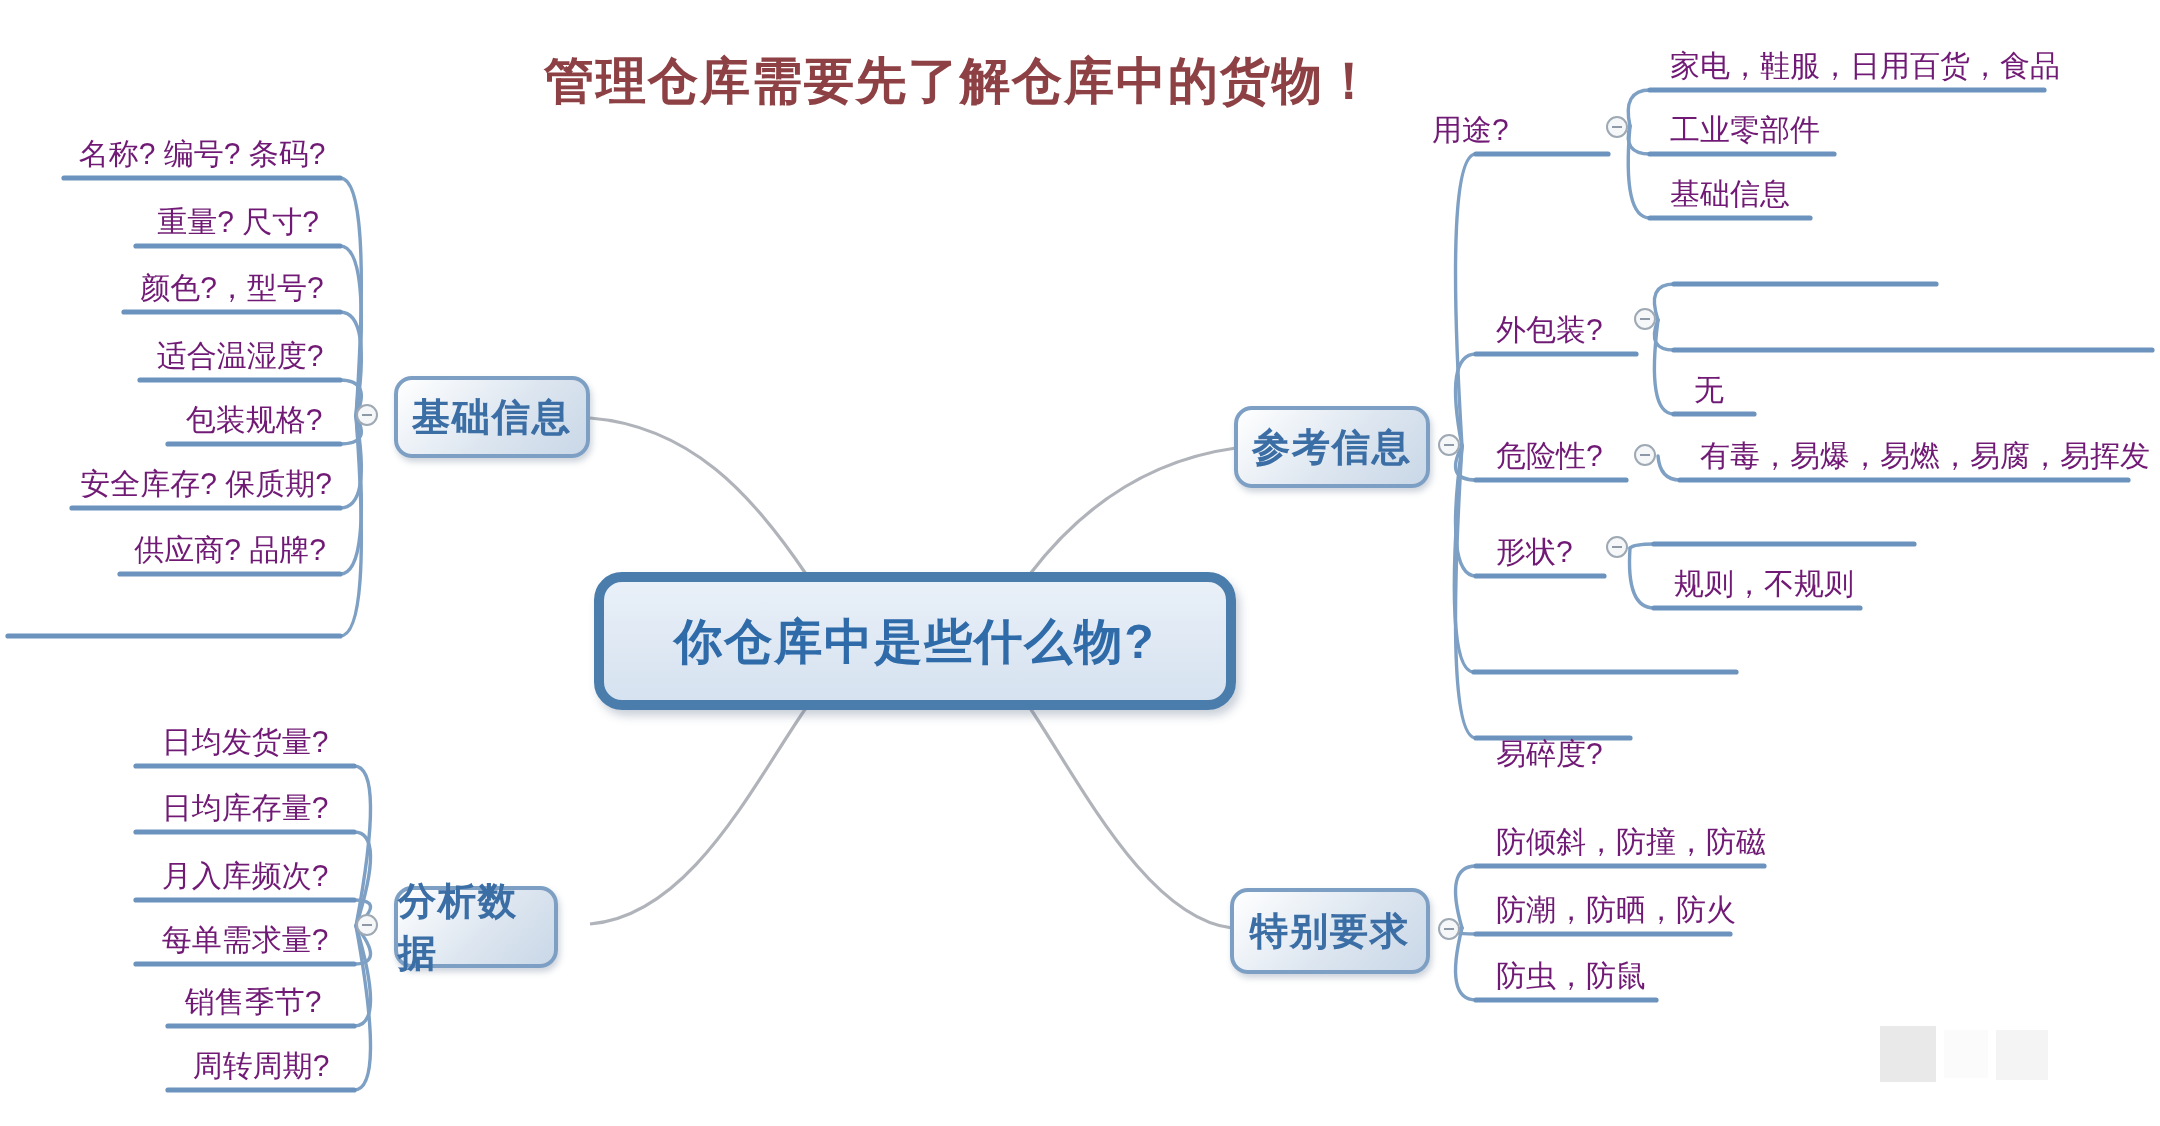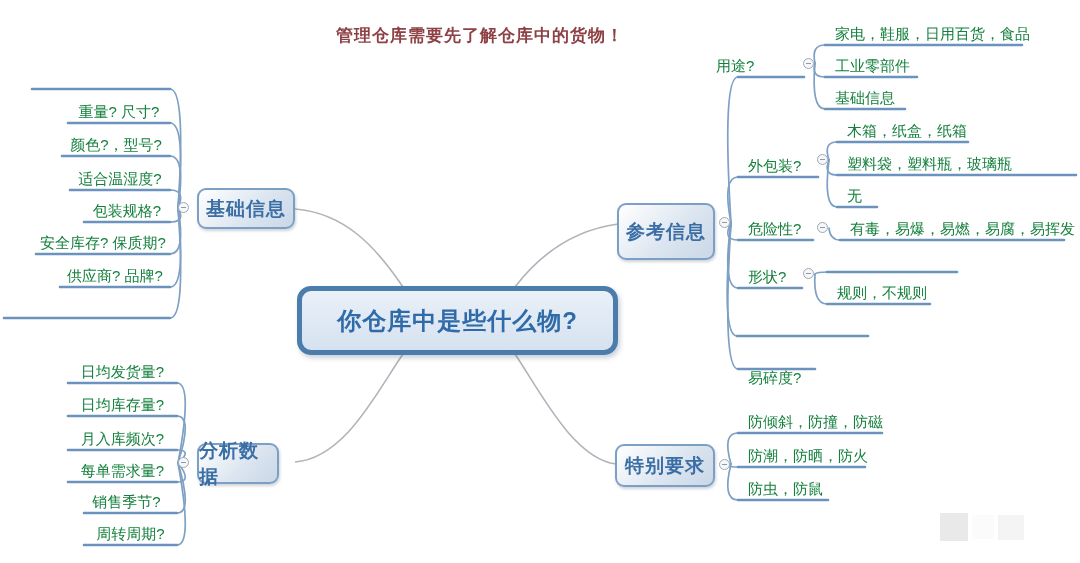--- a/index.html
+++ b/index.html
@@ -3,40 +3,40 @@
 <meta charset="utf-8">
 <style>
   html,body{margin:0;padding:0;background:#ffffff;}
   #canvas{
     position:relative;width:1080px;height:563px;background:#ffffff;overflow:hidden;
     font-family:"Liberation Sans","DejaVu Sans",sans-serif;
   }
   #wires{position:absolute;left:0;top:0;width:1080px;height:563px;}
   .title{
     position:absolute;left:250px;top:24px;width:460px;text-align:center;
-    font-size:17px;font-weight:bold;color:#8e4145;letter-spacing:1px;
+    font-size:25px;font-weight:bold;color:#8e4145;letter-spacing:1px;
   }
   .central{
     position:absolute;left:297px;top:286px;width:321px;height:69px;box-sizing:border-box;
     background:linear-gradient(180deg,#e9f0f8 0%,#d6e2f0 100%);
     border:5px solid #4a7cac;border-radius:14px;
     box-shadow:2px 3px 5px rgba(80,100,130,.30);
     display:flex;align-items:center;justify-content:center;
     font-size:24px;font-weight:bold;color:#2f6ba8;letter-spacing:1px;cursor:default;
   }
   .branch{
     position:absolute;box-sizing:border-box;
     background:linear-gradient(135deg,#ffffff 0%,#dde6f0 55%,#c9d7e7 100%);
     border:2px solid #7e9fc4;border-radius:9px;
     box-shadow:1px 2px 3px rgba(80,100,130,.28);
     display:flex;align-items:center;justify-content:center;
     font-size:19px;font-weight:600;color:#3b6ea5;letter-spacing:1px;cursor:default;
   }
   .leaf{
-    position:absolute;height:21px;line-height:21px;font-size:15px;color:#15803d;
+    position:absolute;height:21px;line-height:21px;font-size:15px;color:#701a75;
     white-space:nowrap;cursor:default;
   }
   .leaf.c{text-align:center;}
   .leaf.l{text-align:left;padding-left:10px;box-sizing:border-box;}
   .collapse{
     position:absolute;width:11px;height:11px;border-radius:50%;
     border:1px solid #9fa9b4;background:#f5f7f9;box-sizing:border-box;cursor:pointer;
   }
   .collapse::after{
     content:"";position:absolute;left:2px;top:4px;width:5px;height:1px;background:#8d99a6;
@@ -127,32 +127,33 @@
         <path d="M 738,500 L 828,500"></path>
     </g>
   </svg>
 
   <div class="title">管理仓库需要先了解仓库中的货物！</div>
 
   <div class="central">你仓库中是些什么物?</div>
 
   <div class="branch" style="left:197px;top:188px;width:98px;height:41px">基础信息</div>
   <div class="branch" style="left:197px;top:443px;width:82px;height:41px">分析数据</div>
-  <div class="branch" style="left:617px;top:203px;width:98px;height:57px">参考信息</div>
+  <div class="branch" style="left:617px;top:203px;width:98px;height:41px">参考信息</div>
   <div class="branch" style="left:615px;top:444px;width:100px;height:43px">特别要求</div>
 
   <div class="collapse" style="left:178px;top:202px"></div>
   <div class="collapse" style="left:178px;top:457px"></div>
   <div class="collapse" style="left:719px;top:217px"></div>
   <div class="collapse" style="left:719px;top:459px"></div>
   <div class="collapse" style="left:803px;top:58px"></div>
   <div class="collapse" style="left:817px;top:154px"></div>
   <div class="collapse" style="left:817px;top:222px"></div>
   <div class="collapse" style="left:803px;top:268px"></div>
 
+  <div class="leaf c" style="left:32px;top:67px;width:138px">名称? 编号? 条码?</div>
   <div class="leaf c" style="left:68px;top:101px;width:102px">重量? 尺寸?</div>
   <div class="leaf c" style="left:62px;top:134px;width:108px">颜色?，型号?</div>
   <div class="leaf c" style="left:70px;top:168px;width:100px">适合温湿度?</div>
   <div class="leaf c" style="left:84px;top:200px;width:86px">包装规格?</div>
   <div class="leaf c" style="left:36px;top:232px;width:134px">安全库存? 保质期?</div>
   <div class="leaf c" style="left:60px;top:265px;width:110px">供应商? 品牌?</div>
 
   <div class="leaf c" style="left:68px;top:361px;width:109px">日均发货量?</div>
   <div class="leaf c" style="left:68px;top:394px;width:109px">日均库存量?</div>
   <div class="leaf c" style="left:68px;top:428px;width:109px">月入库频次?</div>
@@ -162,22 +163,20 @@
 
   <div class="leaf l" style="left:706px;top:55px;width:70px">用途?</div>
   <div class="leaf l" style="left:738px;top:155px;width:84px">外包装?</div>
   <div class="leaf l" style="left:738px;top:218px;width:80px">危险性?</div>
   <div class="leaf l" style="left:738px;top:266px;width:68px">形状?</div>
   <div class="leaf l" style="left:738px;top:367px;width:80px">易碎度?</div>
 
   <div class="leaf l" style="left:825px;top:23px;width:200px">家电，鞋服，日用百货，食品</div>
   <div class="leaf l" style="left:825px;top:55px;width:95px">工业零部件</div>
   <div class="leaf l" style="left:825px;top:87px;width:85px">基础信息</div>
-  <div class="leaf l" style="left:837px;top:120px;width:135px">木箱，纸盒，纸箱</div>
-  <div class="leaf l" style="left:837px;top:153px;width:242px">塑料袋，塑料瓶，玻璃瓶</div>
   <div class="leaf l" style="left:837px;top:185px;width:45px">无</div>
   <div class="leaf l" style="left:840px;top:218px;width:226px">有毒，易爆，易燃，易腐，易挥发</div>
   <div class="leaf l" style="left:827px;top:282px;width:106px">规则，不规则</div>
 
   <div class="leaf l" style="left:738px;top:411px;width:148px">防倾斜，防撞，防磁</div>
   <div class="leaf l" style="left:738px;top:445px;width:131px">防潮，防晒，防火</div>
   <div class="leaf l" style="left:738px;top:478px;width:94px">防虫，防鼠</div>
 
   <div class="wm" style="left:940px;top:513px;width:28px;height:28px;background:#e9e9e9"></div>
   <div class="wm" style="left:972px;top:515px;width:22px;height:24px;background:#fbfbfb"></div>

